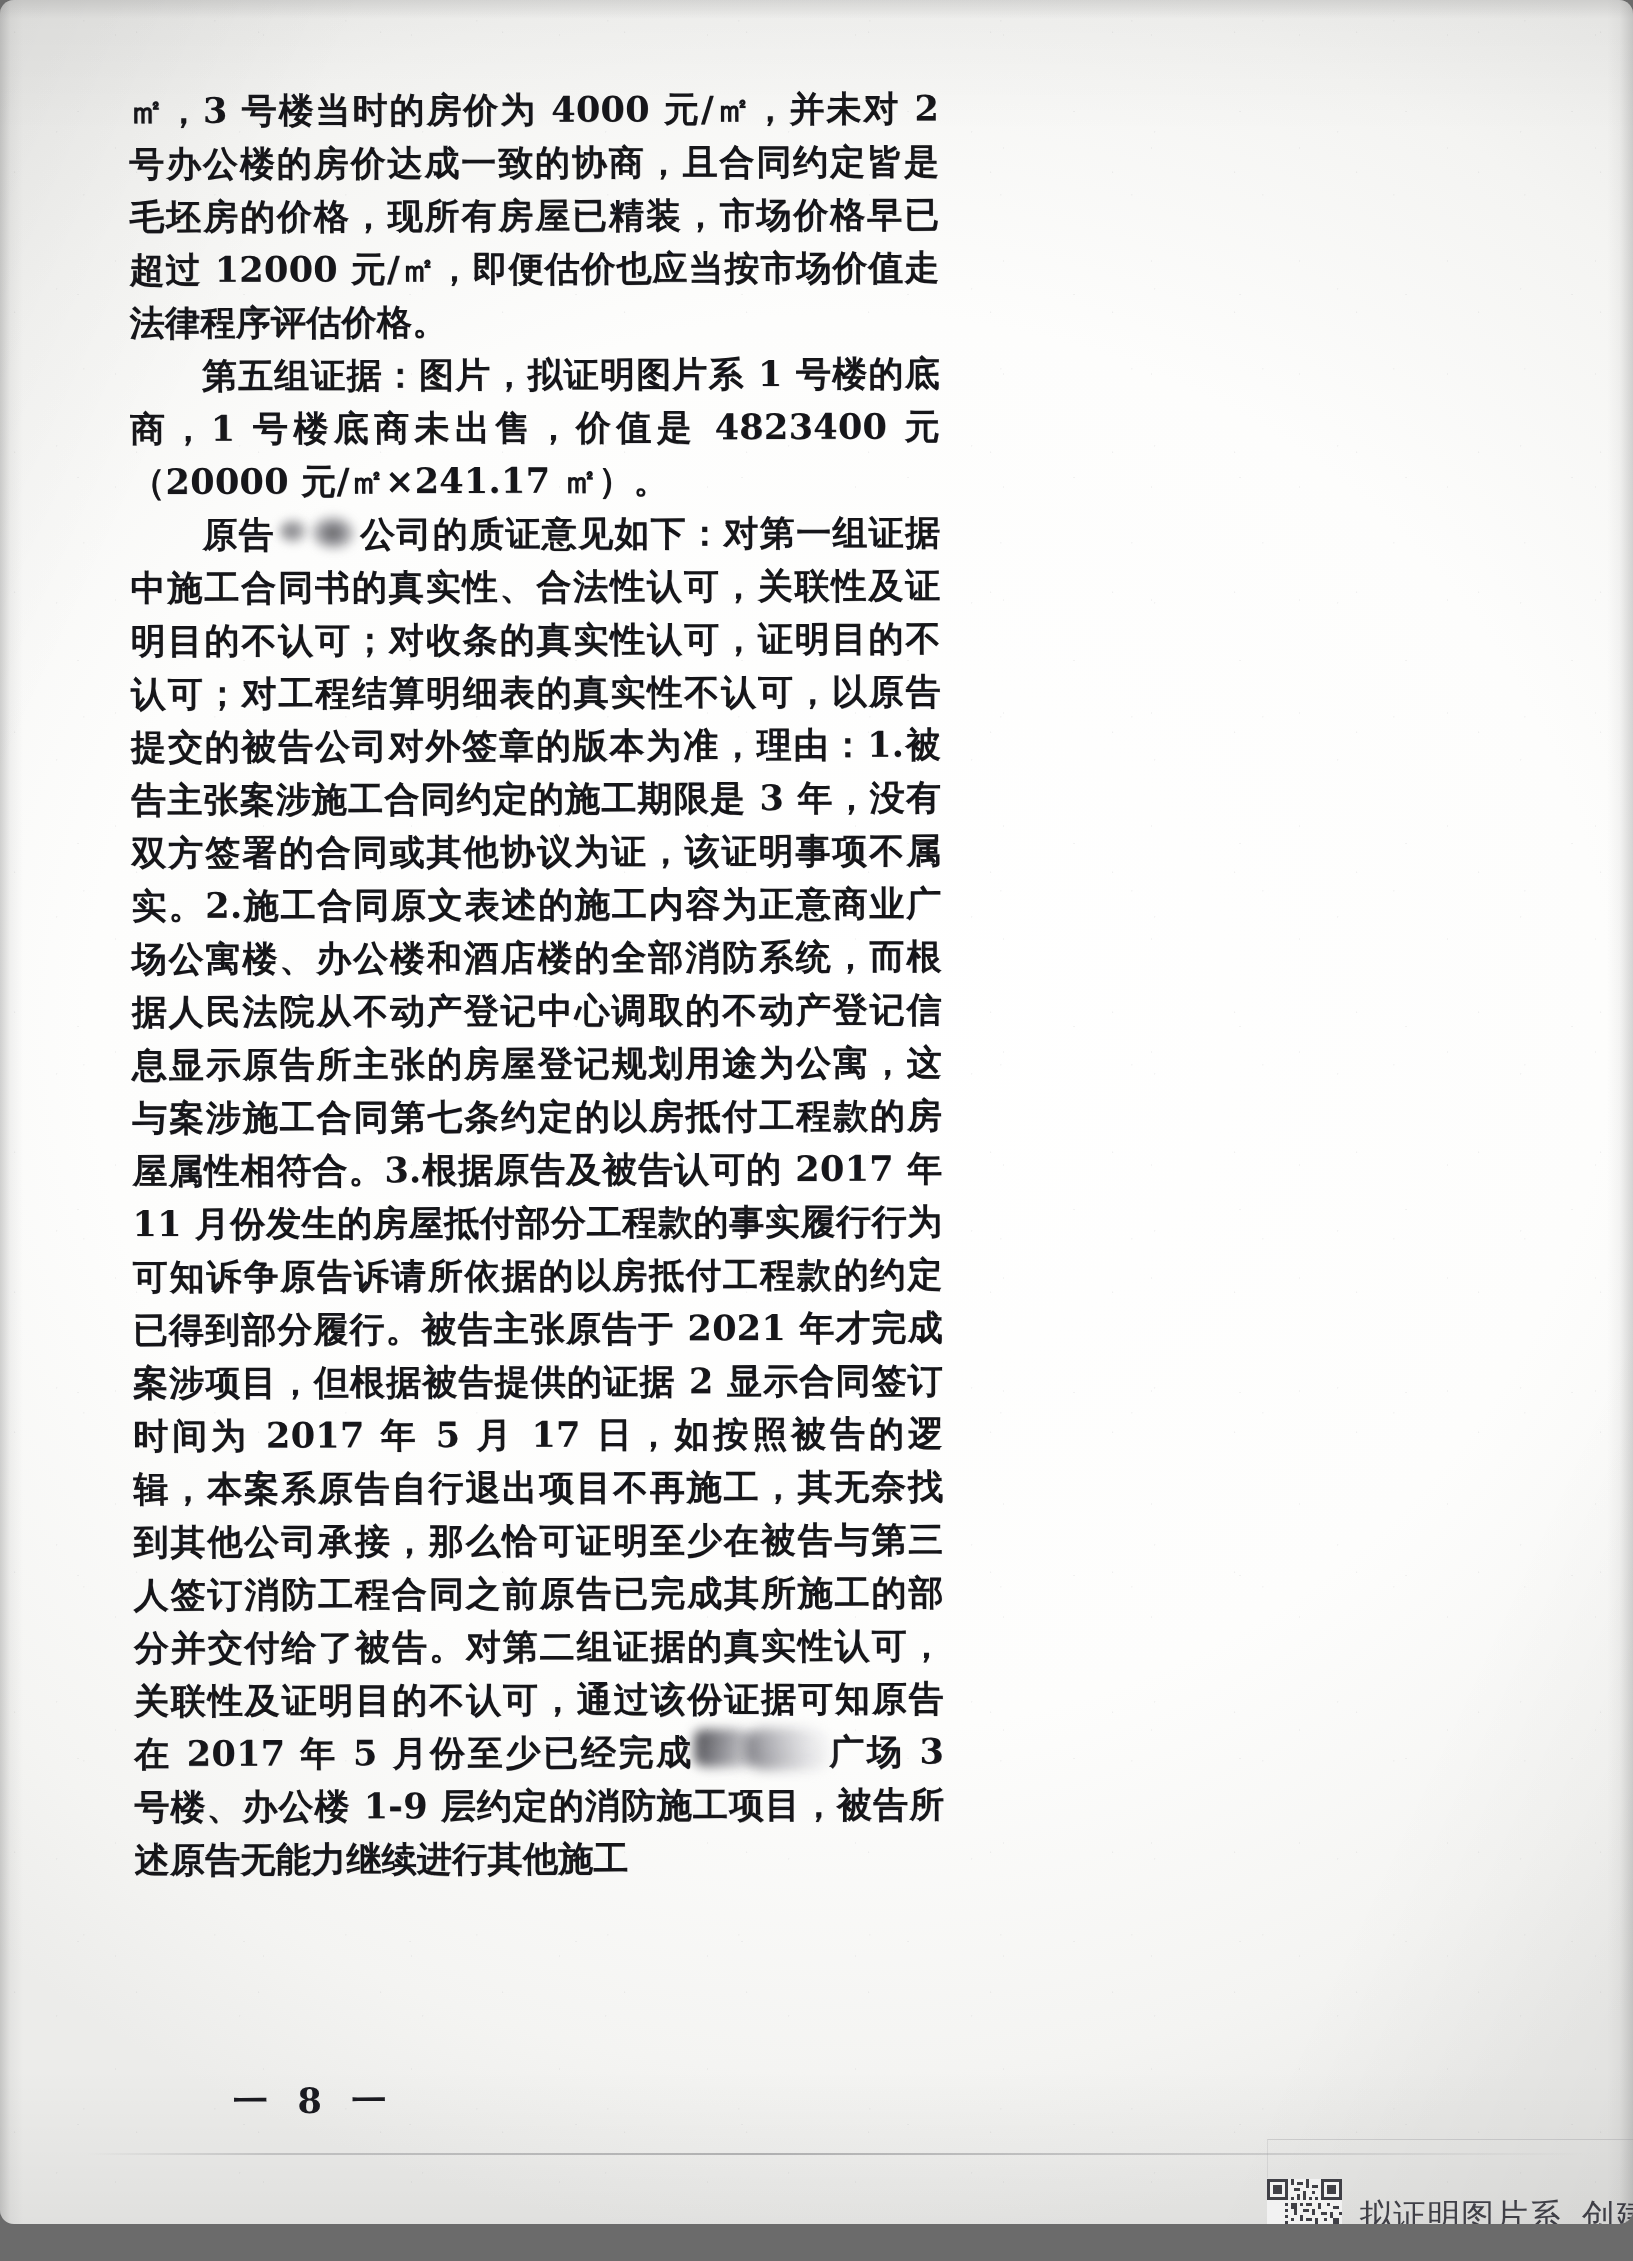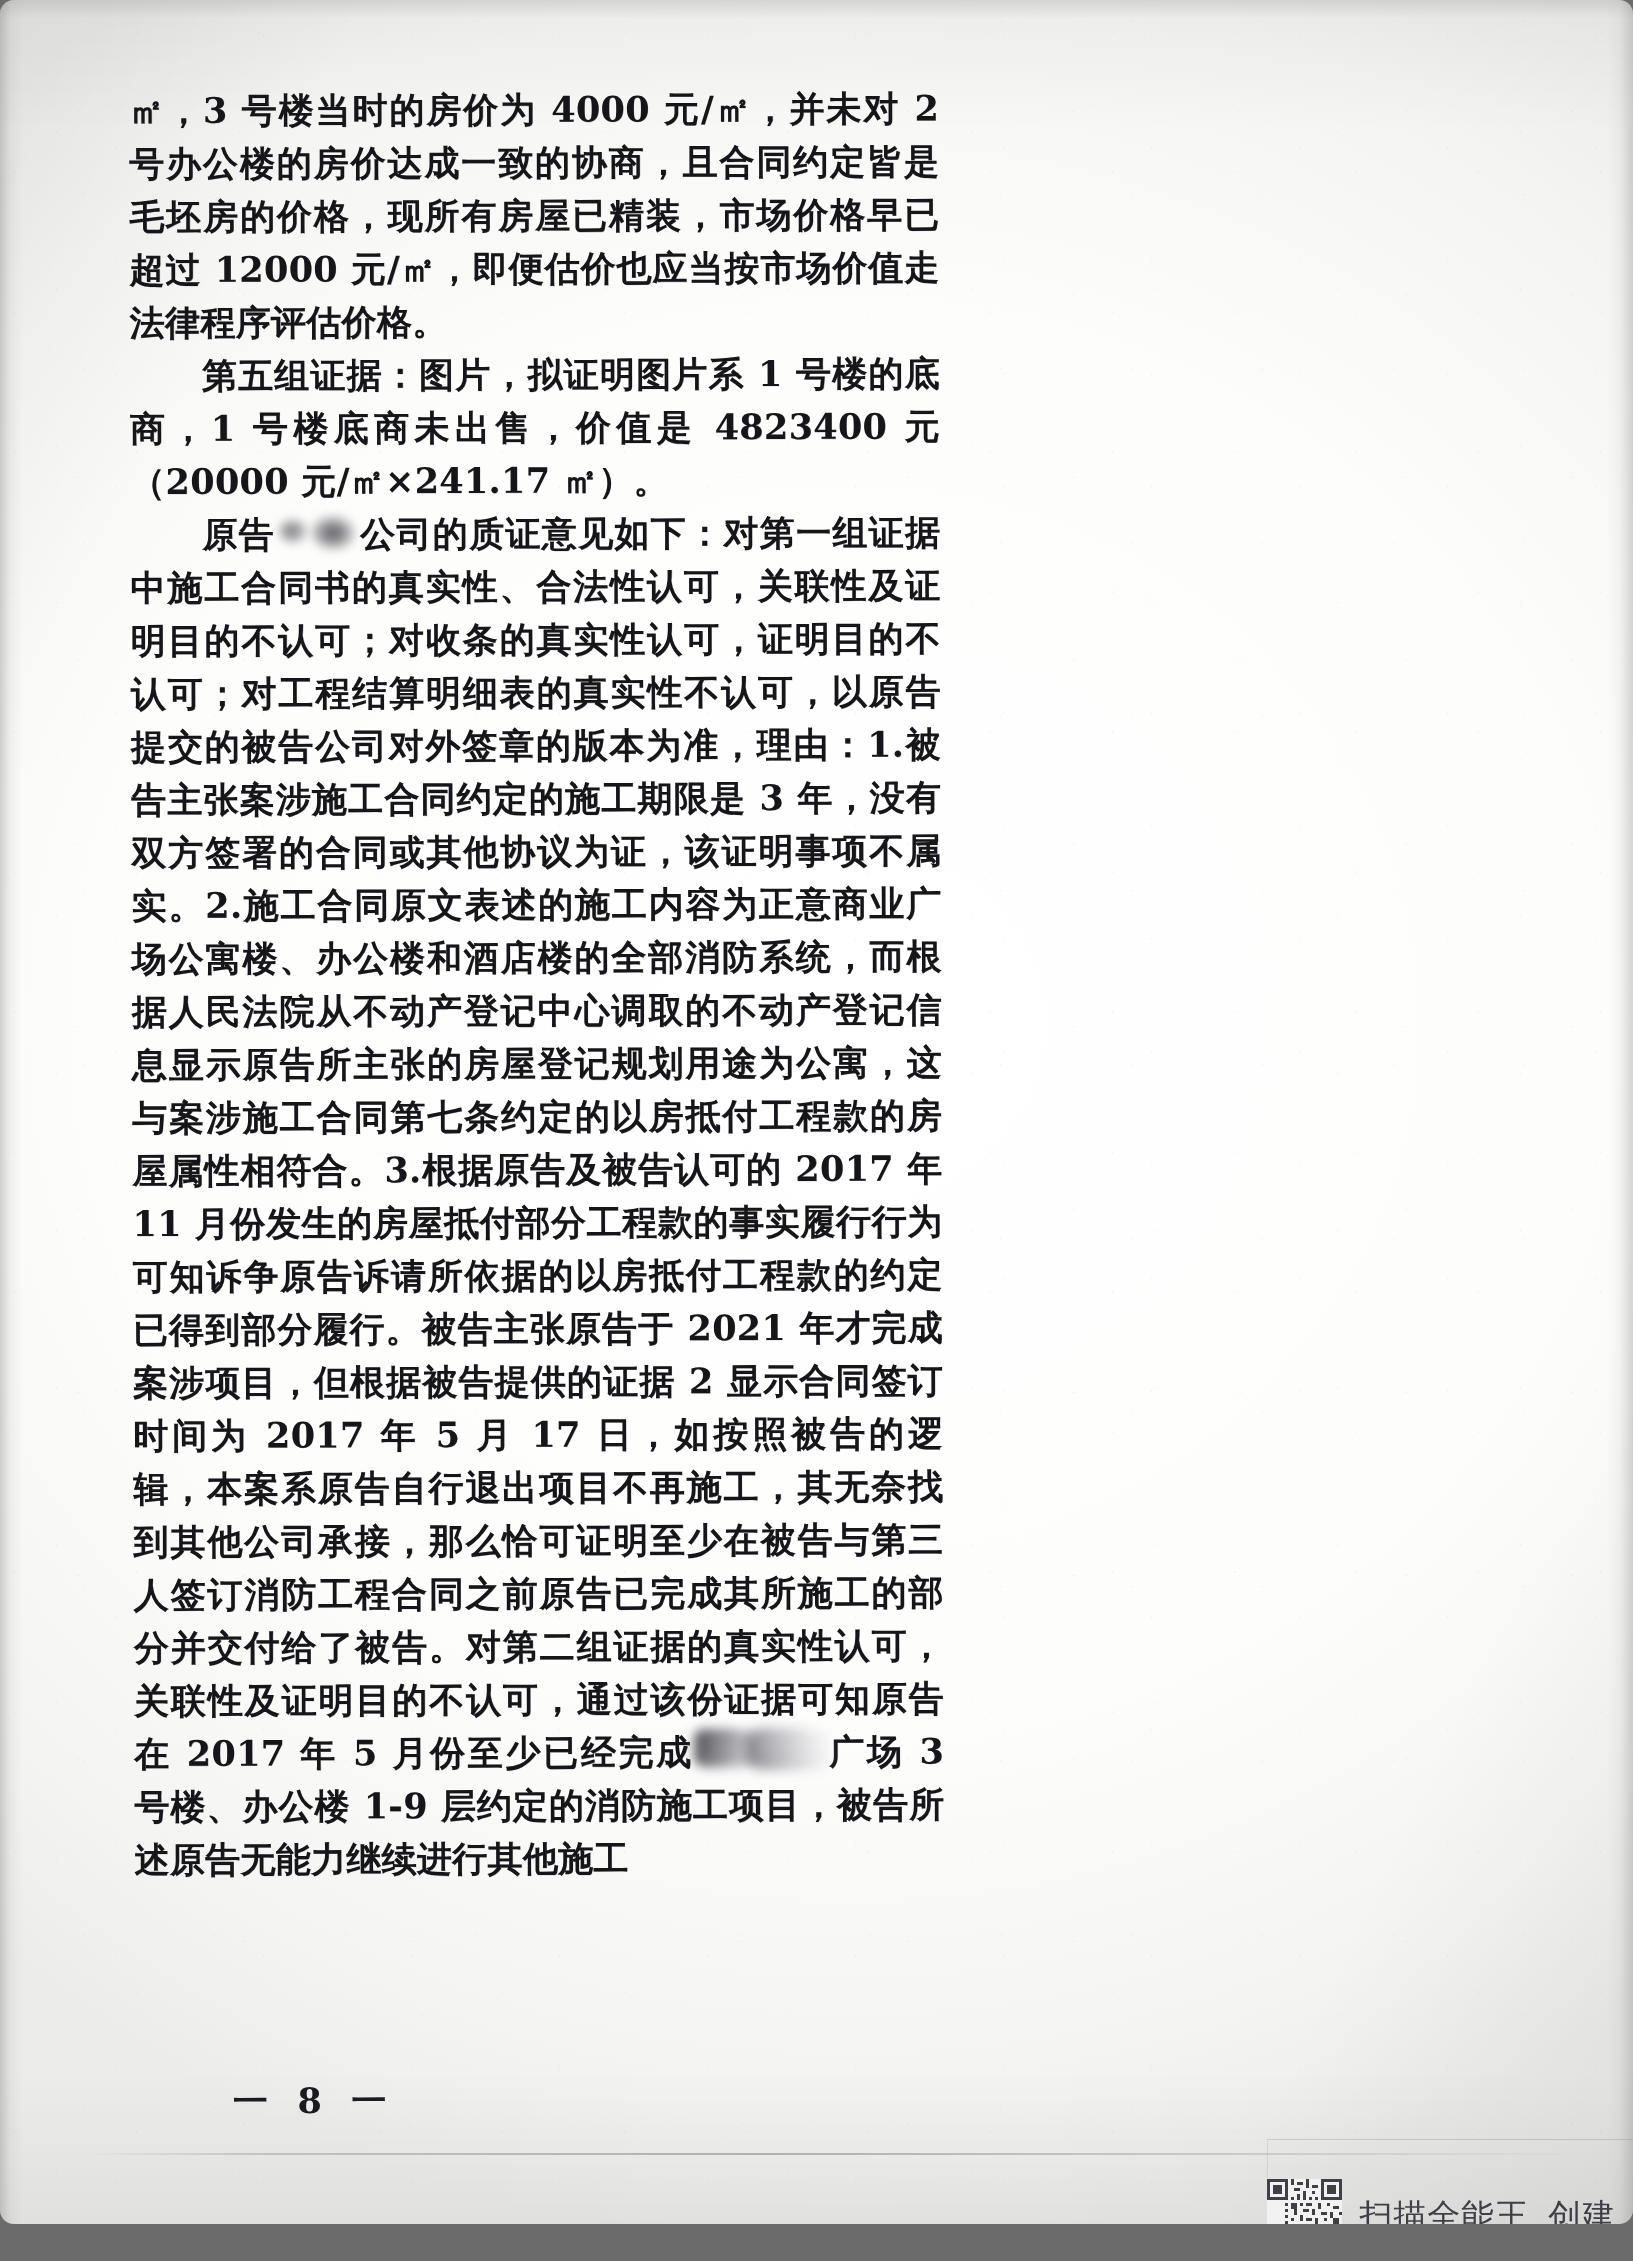--- a/index.html
+++ b/index.html
@@ -336,19 +336,19 @@
         <rect x="13" y="23" width="2" height="1"></rect>
           <rect x="16" y="23" width="1" height="2"></rect>
         <rect x="18" y="22" width="1" height="1"></rect>
           <rect x="21" y="23" width="2" height="1"></rect>
         <rect x="9" y="24" width="1" height="1"></rect>
           <rect x="19" y="24" width="1" height="1"></rect>
         <rect x="24" y="22" width="1" height="2"></rect>
       </g>
     </svg>
     <div class="wm-clip">
-      <div class="wm-text"><span>扫描全能王</span><span class="wm-second">创建</span></div>
+      <div class="wm-text"><span>拟证明图片系</span><span class="wm-second">创建</span></div>
     </div>
   </div>
 
   <div class="noise"></div>
 </div>
 
 
 </body></html>

